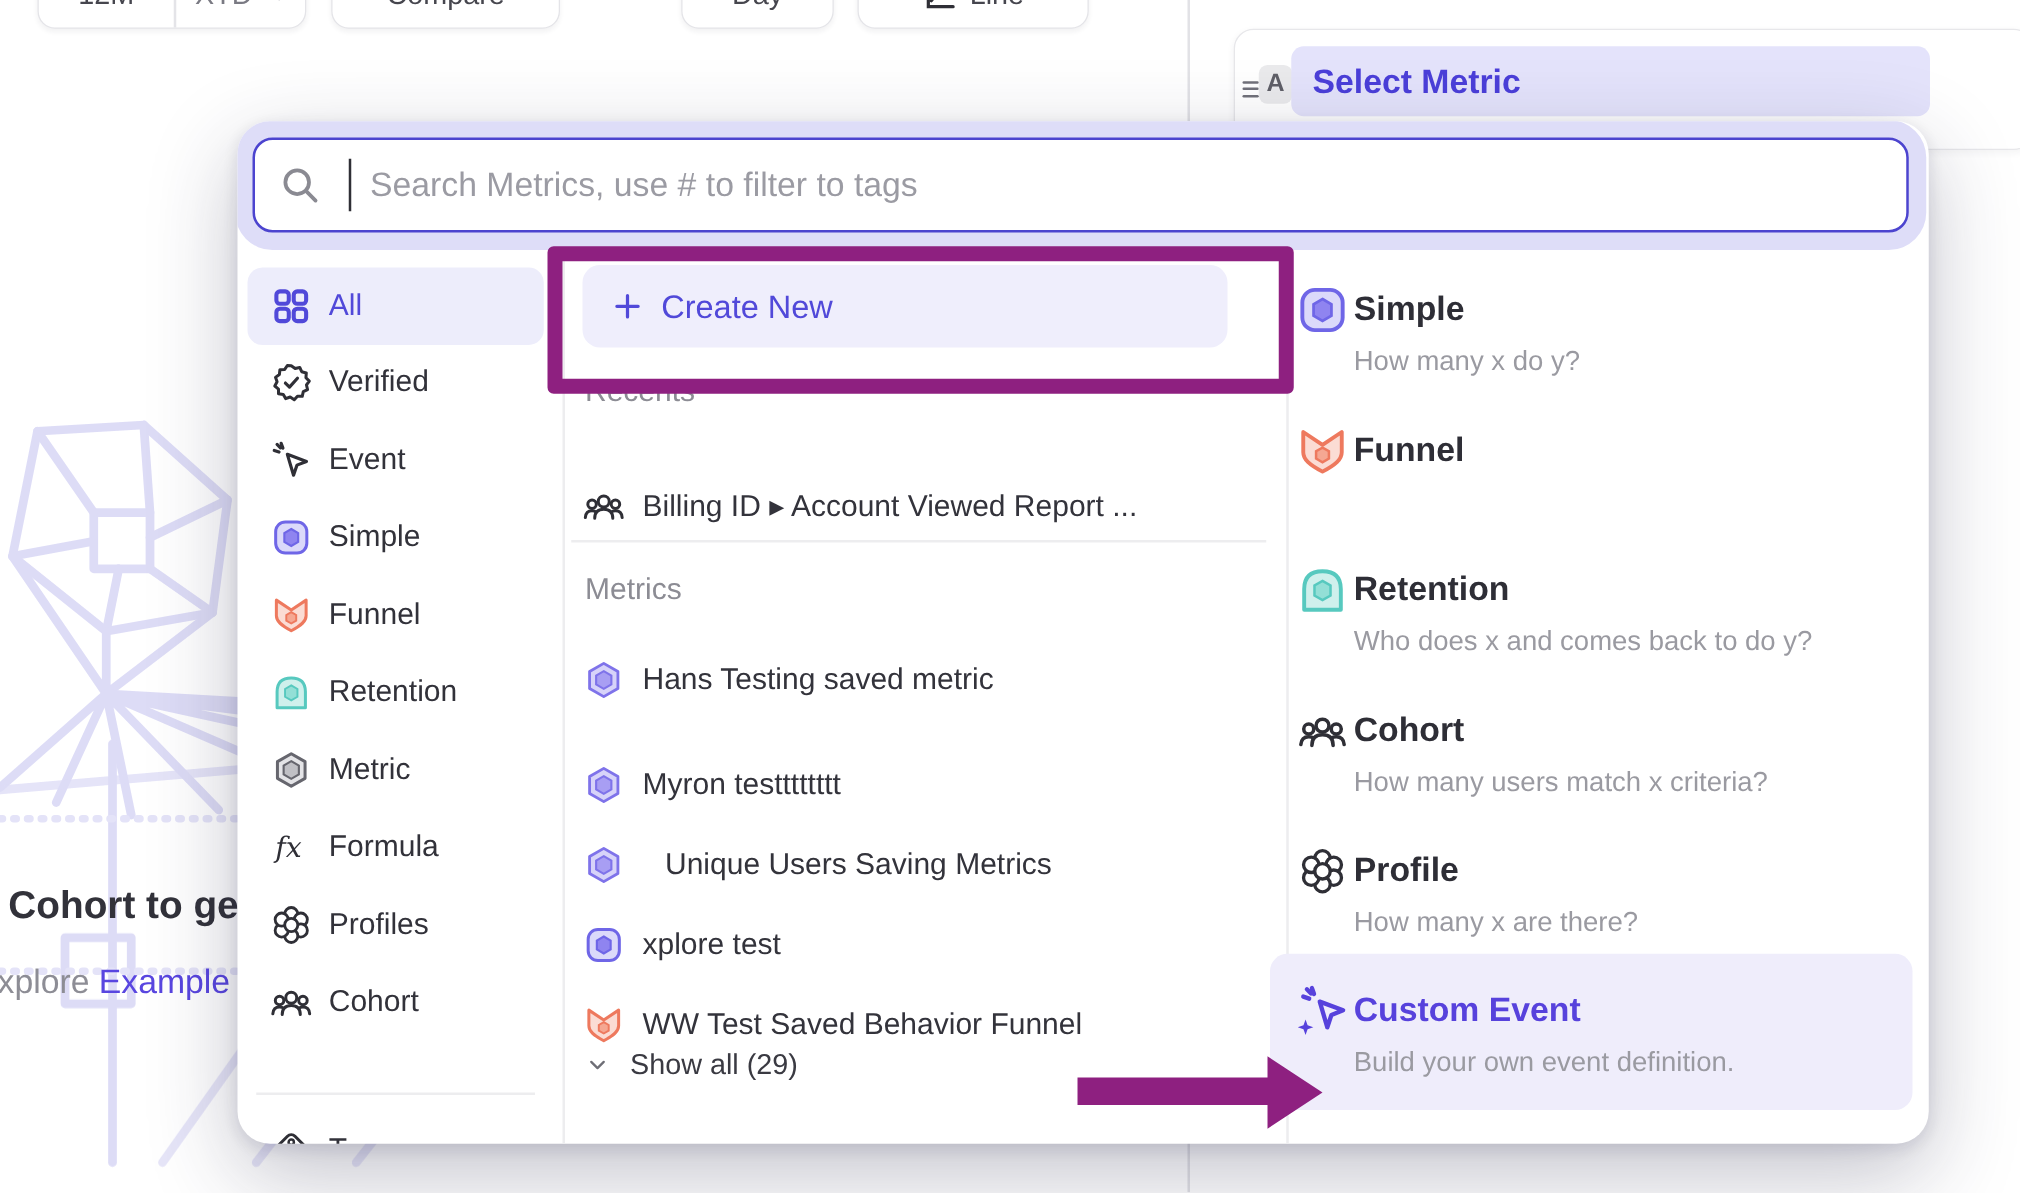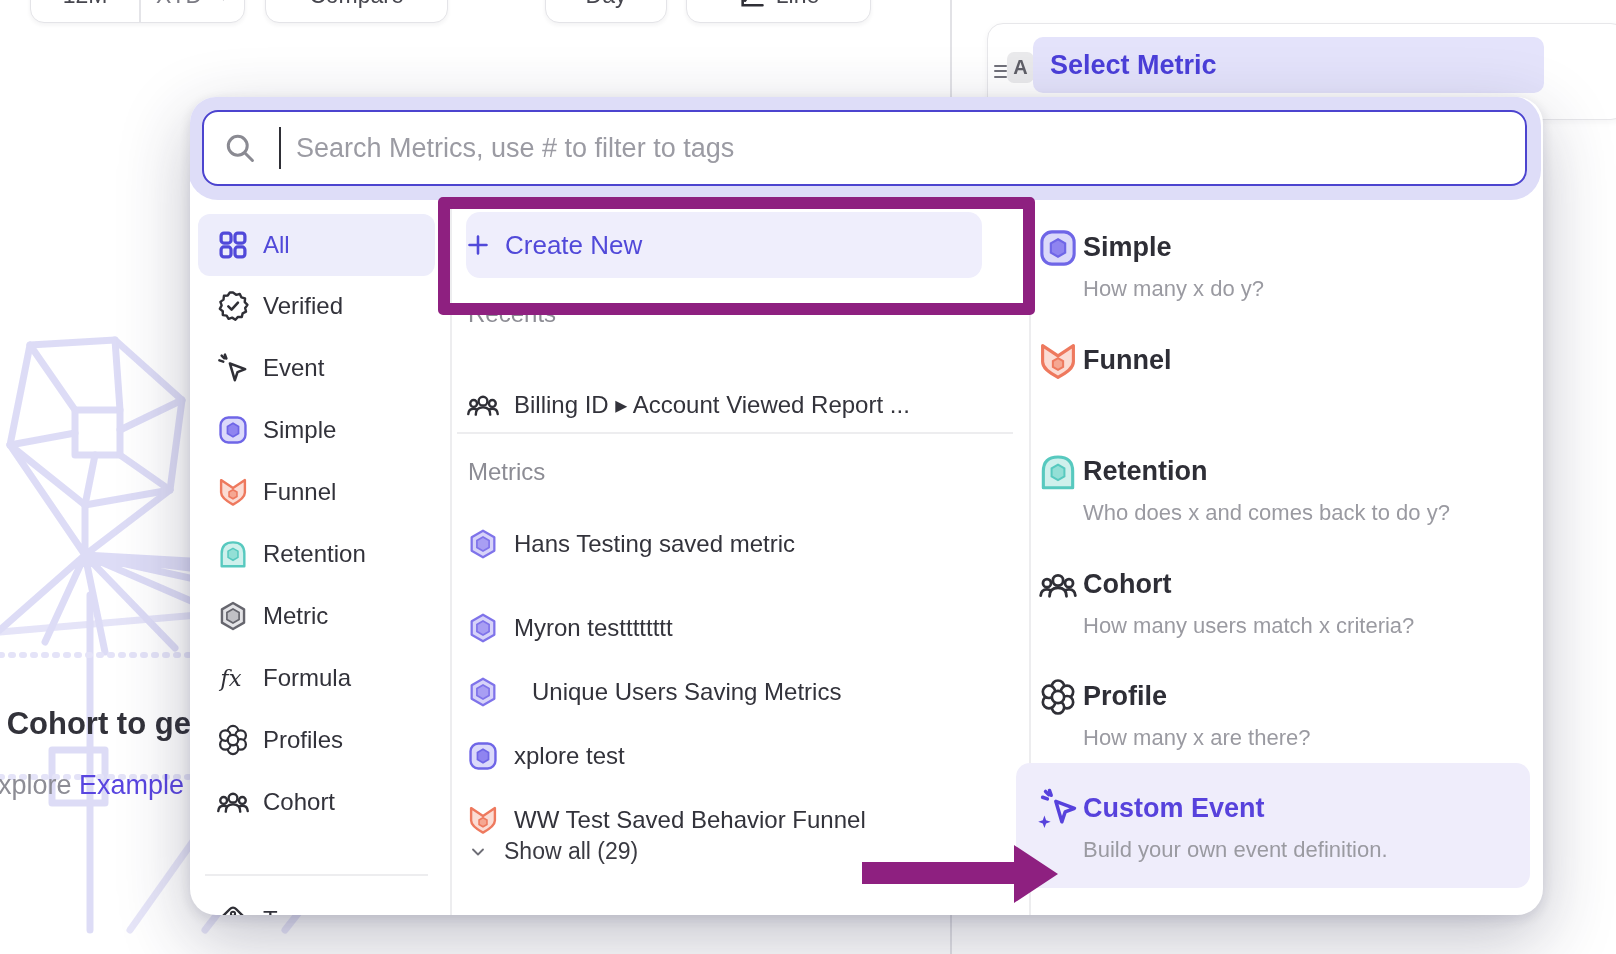--- a/index.html
+++ b/index.html
@@ -34,21 +34,21 @@
                 box-shadow:0 0 0 14px #DEDDF8;padding:0 20px 0 92px;font-size:27px;color:#32323A;
                 font-family:"Liberation Sans",sans-serif;}
   .search-input::placeholder{color:#9B9BA3;}
   .caret-bar{position:absolute;left:89px;top:30px;width:2px;height:42px;background:#2F2F36;}
   .col-divider{position:absolute;background:#EDEDEF;}
   .cat-row{position:absolute;left:8px;width:237px;height:62px;border-radius:12px;display:flex;align-items:center;
            padding-left:18px;box-sizing:border-box;font-size:24px;color:#32323A;}
   .cat-row.selected{background:#EDEDFB;color:#5149D9;}
   .cat-row .cicon{width:34px;height:34px;margin-right:13px;flex:none;}
   .create-btn{position:absolute;left:276px;top:115px;width:516px;height:66px;border-radius:14px;background:#EFEEFC;
-              display:flex;align-items:center;box-sizing:border-box;gap:15px;
+              display:flex;align-items:center;padding-left:24px;box-sizing:border-box;gap:15px;
               font-size:26px;font-weight:500;color:#5149D9;}
   .sec-head{position:absolute;font-size:24px;color:#8C8C94;}
   .mid-row{position:absolute;left:276px;display:flex;align-items:center;gap:14px;font-size:24px;color:#33333B;white-space:nowrap;margin-top:32px;}
   .mid-row .micon{width:34px;height:34px;flex:none;}
   .type-title{position:absolute;font-size:27px;font-weight:600;color:#2E2E36;white-space:nowrap;}
   .type-sub{position:absolute;font-size:22px;color:#9A9AA1;white-space:nowrap;}
   .type-icon{position:absolute;width:44px;height:44px;}
   .custom-row-bg{position:absolute;left:826px;top:666px;width:514px;height:125px;border-radius:14px;background:#EFEDFB;}
   .showall{position:absolute;left:278px;display:flex;align-items:center;gap:16px;font-size:23px;color:#3A3A42;}
   

